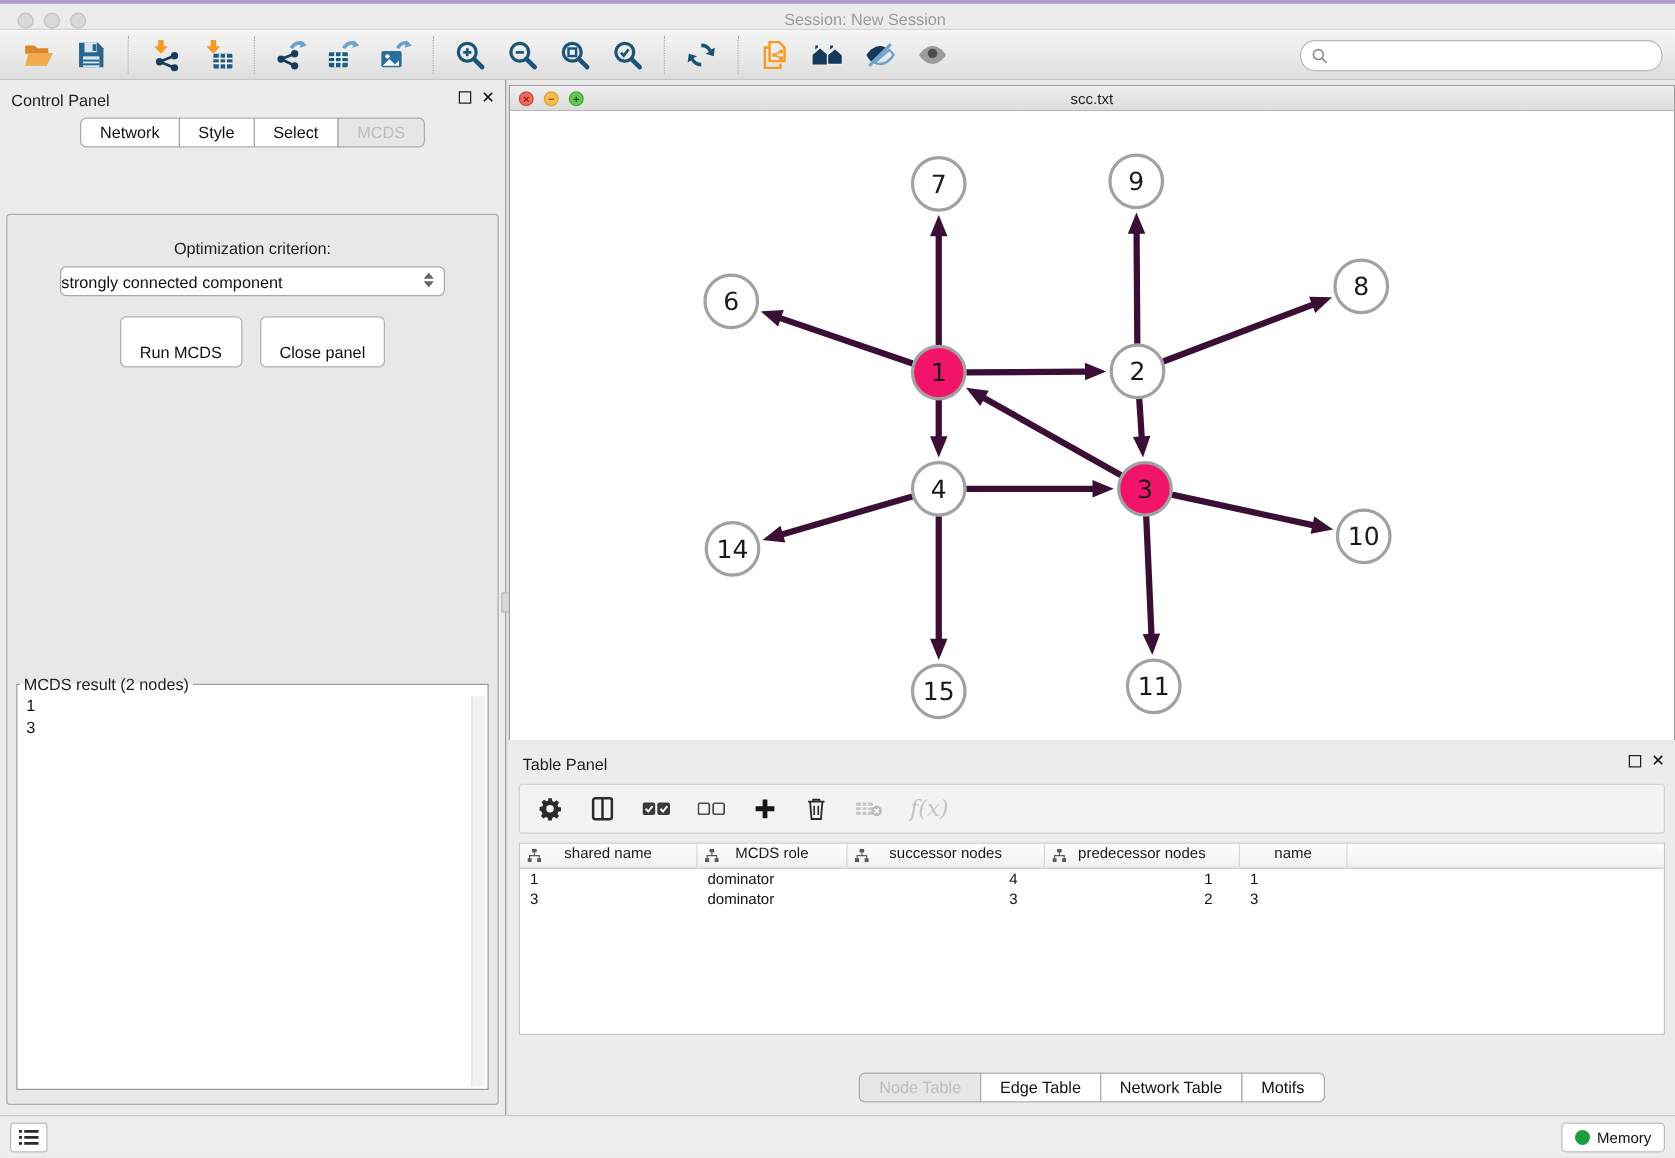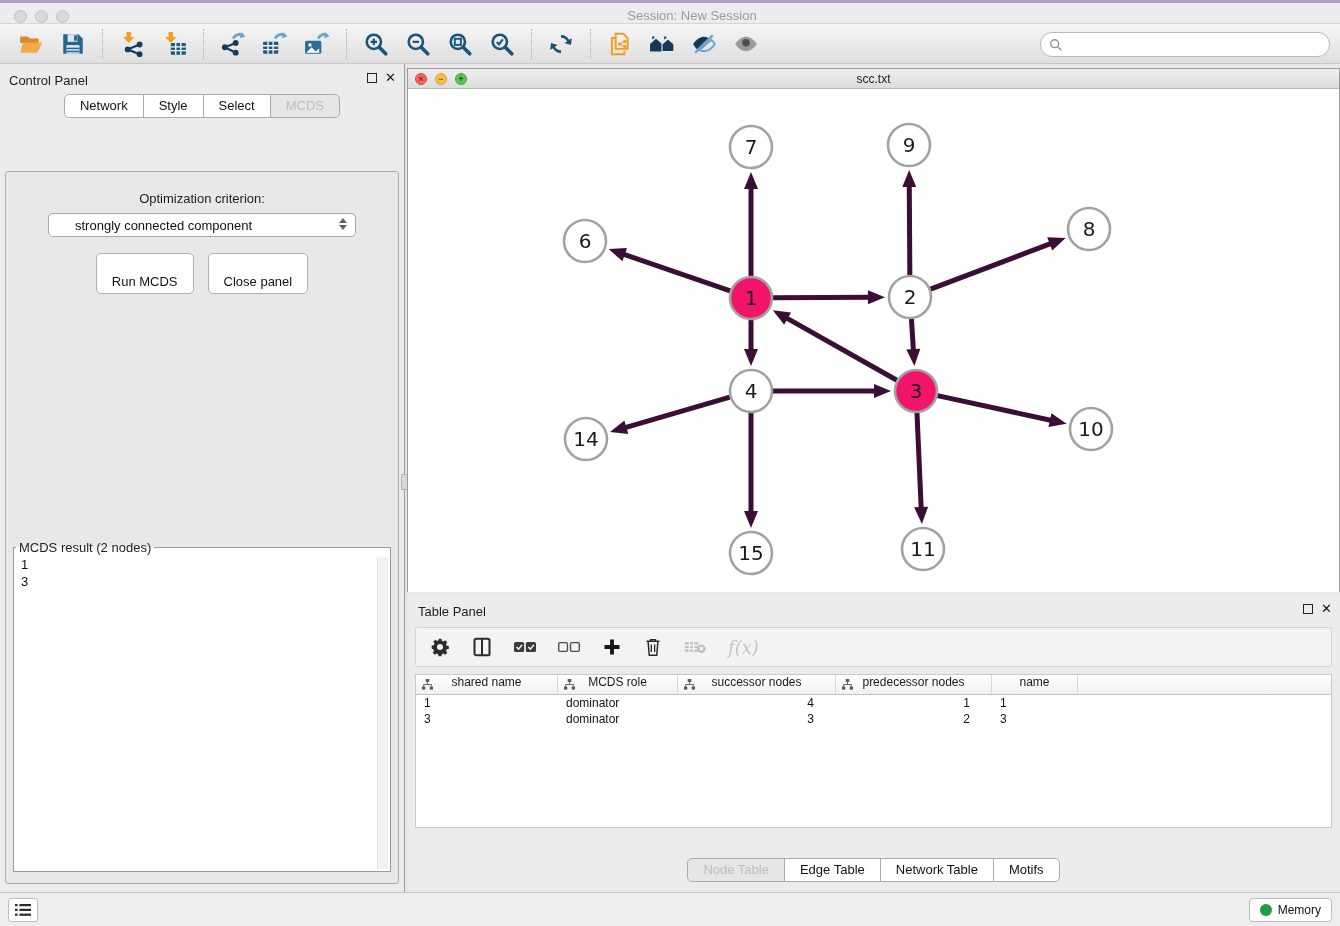--- a/index.html
+++ b/index.html
@@ -31,21 +31,21 @@
   .close-ico { font-size:13px; font-weight:bold; color:#111; line-height:10px; }
 
   .tabstrip { display:flex; justify-content:center; position:relative; z-index:2; }
   .tab { font-size:13px; padding:3px 15px 4px; background:#fff; border:1px solid #ABABAB; margin-left:-1px; color:#111; }
   .tab:first-child { border-radius:5px 0 0 5px; margin-left:0; }
   .tab:last-child { border-radius:0 5px 5px 0; }
   .tab.sel { background:#E6E6E6; color:#BDBDBD; }
 
   .cp-content { position:absolute; left:5px; right:5px; top:107px; bottom:8px; background:#E8E8E8; border:1px solid #ACACAC; border-radius:3px; }
   .opt-label { text-align:center; font-size:13px; color:#1d1d1d; margin-top:19px; }
-  .dropdown { position:relative; margin:7px auto 16px; width:308px; height:24px; background:#fff; border:1px solid #A8A8A8; border-radius:5px; font-size:13px; display:flex; align-items:center; padding-left:26px; color:#111; }
+  .dropdown { position:relative; margin:7px auto 16px; width:308px; height:24px; background:#fff; border:1px solid #A8A8A8; border-radius:5px; font-size:13px; display:flex; align-items:center; padding-left:0; color:#111; }
   .dd-arrows { position:absolute; right:8px; top:4px; display:flex; flex-direction:column; gap:2px; }
   .dd-arrows i { display:block; width:0; height:0; border-left:4px solid transparent; border-right:4px solid transparent; }
   .dd-up { border-bottom:5px solid #666; }
   .dd-down { border-top:5px solid #666; }
   .btn-row { display:flex; justify-content:center; gap:14px; margin-top:11px; }
   .btn { font-size:13px; color:#111; background:#fff; border:1px solid #B0B0B0; border-radius:5px; padding:20px 15px 4px; }
 
   fieldset.result { position:absolute; left:7px; right:7px; top:368px; bottom:11px; background:#fff; border:1px solid #999; }
   fieldset.result legend { font-size:13px; color:#1d1d1d; margin-left:2px; padding:0 3px; background:transparent; }
   .result-lines { font-size:13px; color:#111; padding:1px 0 0 7px; line-height:17px; }

